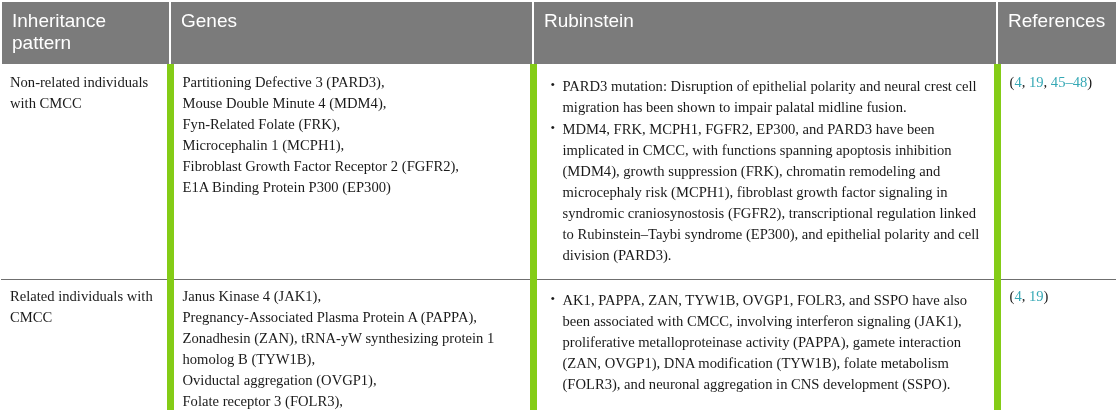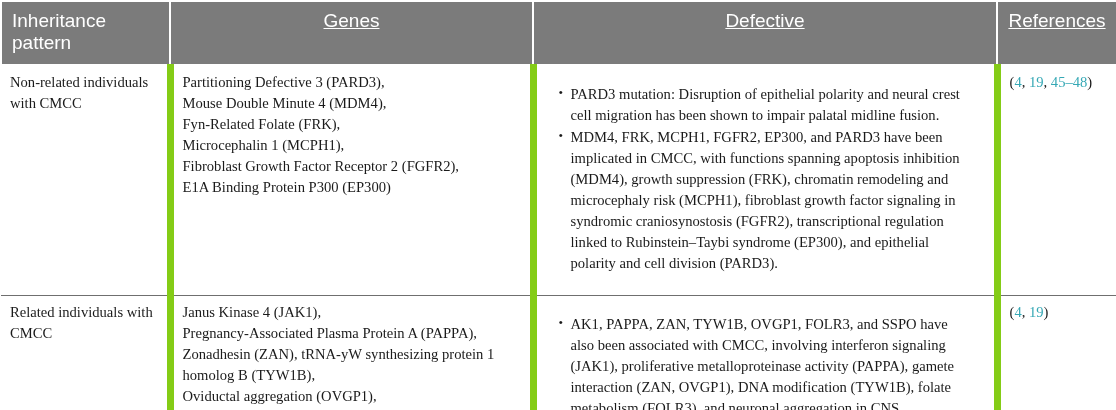--- a/index.html
+++ b/index.html
@@ -41,21 +41,21 @@
     padding: 8px 10px 9px 10px;
     vertical-align: top;
     border-left: 2px solid #ffffff;
     border-right: 2px solid #ffffff;
     border-top: 2px solid #ffffff;
     border-bottom: 2px solid #ffffff;
     height: 55px;
     box-sizing: border-box;
   }
   thead th.th-first { border-left: 2px solid #ffffff; text-align: left; }
-  thead th.th-center { text-align: center; text-decoration: underline; }
+  thead th.th-center { text-align: left; }
 
   
   tbody td {
     vertical-align: top;
     font-size: 14.6px;
     line-height: 1.44;
     padding: 6px 9px 9px 9px;
     border-right: 7px solid #84cc16;
     box-sizing: border-box;
   }
@@ -71,21 +71,21 @@
   .col-inherit { width: 169px; }
   .col-genes   { width: 363px; }
   .col-mech    { width: 464px; }
   .col-refs    { width: 120px; }
 
   .gene-line { white-space: nowrap; }
   .gene-block { margin: 0; }
 
   ul.mech-list {
     list-style: none;
-    margin: 12px;
+    margin: 4px;
     padding: 0;
   }
   ul.mech-list > li {
     position: relative;
     padding-left: 13px;
     margin: 0 0 1px 0;
     text-align: left;
   }
   ul.mech-list > li:before {
     content: "\2022";
@@ -111,21 +111,21 @@
     <colgroup>
       <col class="col-inherit">
       <col class="col-genes">
       <col class="col-mech">
       <col class="col-refs">
     </colgroup>
     <thead>
       <tr>
         <th class="th-first">Inheritance pattern</th>
         <th class="th-center">Genes</th>
-        <th class="th-center">Defective</th>
+        <th class="th-center">Rubinstein</th>
         <th class="th-center">References</th>
       </tr>
     </thead>
     <tbody>
 
       <tr>
         <td>
           <span>Non-related individuals with CMCC</span>
         </td>
         <td>

